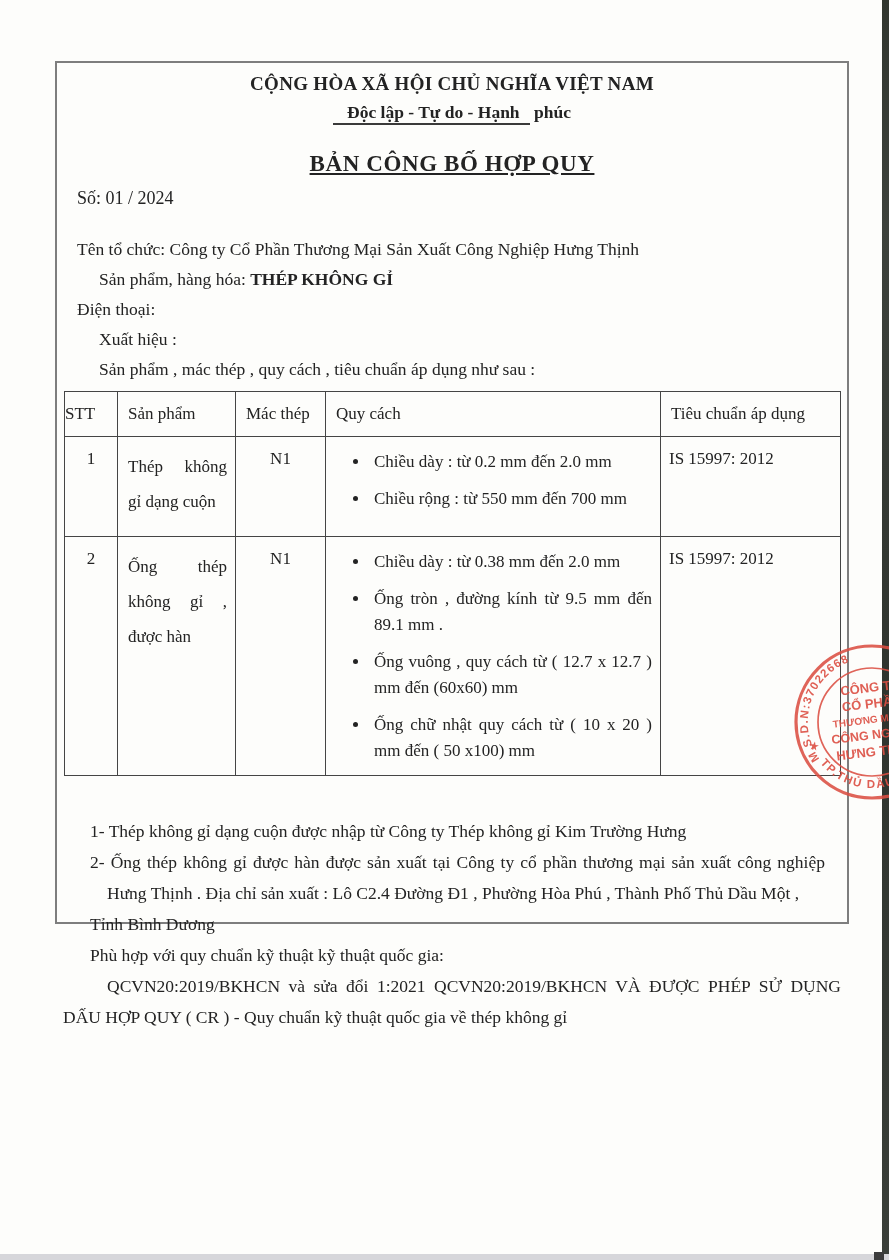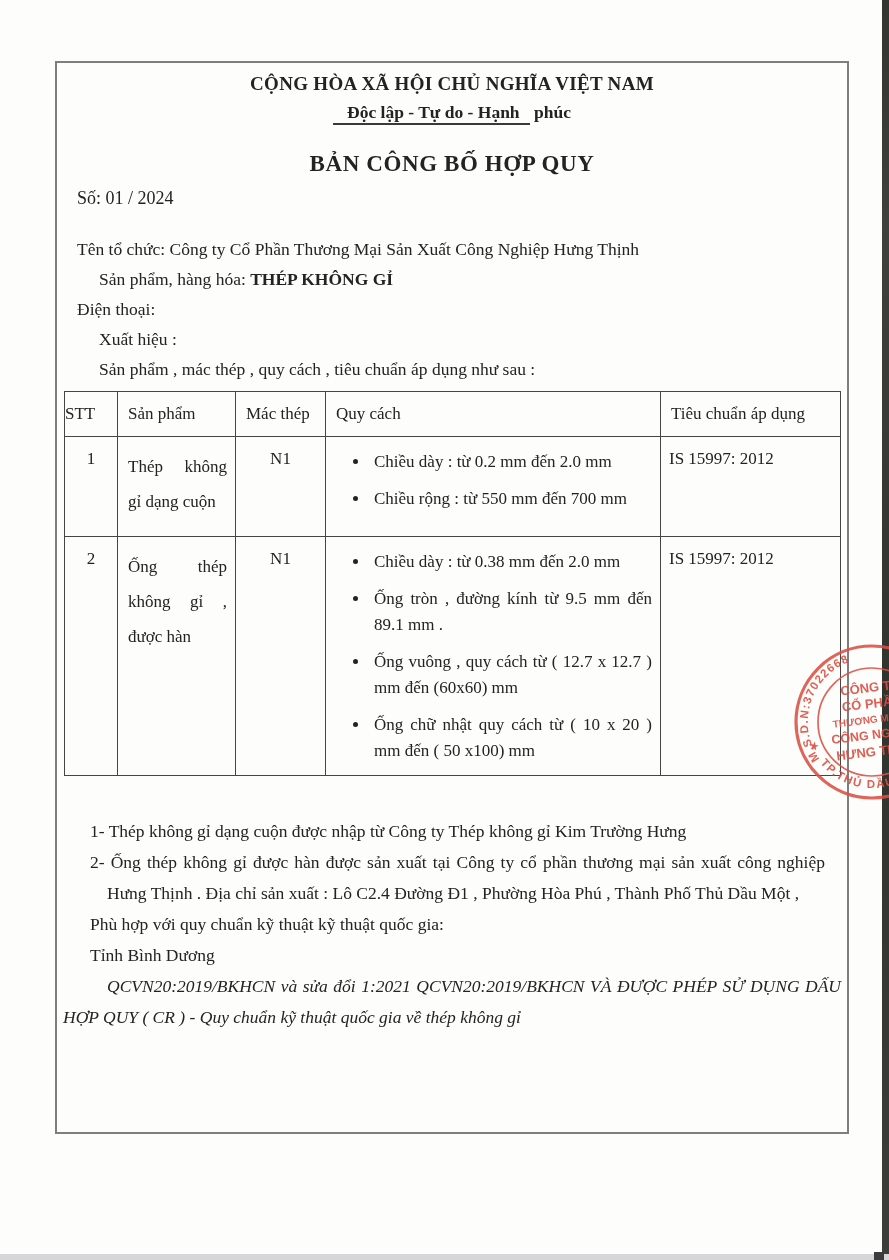--- a/index.html
+++ b/index.html
@@ -10,28 +10,28 @@
     color:#232323;
   }
   
   .scan-right { position:absolute; right:0; top:0; width:7px; height:1256px;
     background:linear-gradient(180deg,#31362f 0%,#3d423c 18%,#2f342e 55%,#3a3f39 100%); }
   .scan-bottom { position:absolute; left:0; bottom:0; width:100%; height:6px; background:#d6d6da; }
   .scan-corner { position:absolute; right:5px; bottom:0; width:10px; height:8px; background:#3c3c3c; }
 
   
   .frame {
-    position:absolute; left:55px; top:61px; width:794px; height:1073px;
+    position:absolute; left:55px; top:61px; width:794px; height:863px;
     border:2px solid #7e7e7e; box-sizing:border-box;
     padding:0 20px;
   }
   .nh1 { margin:8px 0 0; text-align:center; font-weight:bold; font-size:19px; line-height:25px; letter-spacing:.3px; }
   .nh2 { margin:3px 0 0; text-align:center; font-weight:bold; font-size:17.5px; line-height:26px; }
   .nh2 .u { border-bottom:2.5px solid #3a3a3a; padding:0 10px 1px 14px; }
-  .doc-title { margin:24px 0 0; text-align:center; font-weight:bold; font-size:23px; line-height:30px; letter-spacing:.6px; }
+  .doc-title { margin:24px 0 0; text-align:center; font-weight:bold; font-size:23px; line-height:30px; letter-spacing:.6px;text-decoration:underline; }
   .doc-number { margin:6px 0 0; text-align:left; font-size:18px; line-height:27px; }
 
   p.ln { margin:0; font-size:17.5px; line-height:30px; }
   p.first { margin-top:22px; }
   p.ind { margin-left:22px; }
   .bold { font-weight:bold; }
 
   table.spec { border-collapse:collapse; table-layout:fixed; width:776px; margin:7px 0 0 -13px;
     font-size:17px; }
   .spec th, .spec td { border:1.6px solid #454545; vertical-align:top; font-weight:normal; text-align:left; }
@@ -45,21 +45,21 @@
   .spec td.c-mt  { text-align:center; padding-top:12px; }
   .spec td.c-qc  { padding:2px 6px 0 0; }
   .spec td.c-tc  { padding:12px 4px 0 8px; }
   .spec ul { margin:10px 0 0 0; padding:0 2px 0 44px; }
   .spec li { margin:0 0 11px 0; text-align:justify; line-height:26px; padding-left:4px; }
 
   .notes { margin-top:40px; font-size:17.5px; }
   .notes p { margin:0; line-height:31px; }
   .n13 { margin-left:13px !important; }
   .n-para { margin-left:30px !important; text-indent:-17px; text-align:justify; padding-right:2px; }
-  .qcvn { margin-left:-14px !important; width:778px; text-indent:44px; text-align:justify;font-style:italic; }
+  .qcvn { margin-left:-14px !important; width:778px; text-indent:44px; text-align:justify; }
 
   
   svg.stamp { position:absolute; left:742px; top:592px; width:260px; height:260px; z-index:5; }
 </style>
 </head>
 <body>
 
 <div class="sheet">
 
   <div class="scan-right"></div>
@@ -123,22 +123,22 @@
             </ul>
           </td>
           <td class="c-tc">IS 15997: 2012</td>
         </tr>
       </tbody>
     </table>
 
     <div class="notes">
       <p class="n13">1-  Thép không gỉ dạng cuộn được nhập từ Công ty Thép không gỉ Kim Trường Hưng</p>
       <p class="n-para">2-  Ống thép không gỉ được hàn được sản xuất tại Công ty cổ phần thương mại sản xuất công nghiệp Hưng Thịnh . Địa chỉ sản xuất : Lô C2.4 Đường Đ1 , Phường Hòa Phú , Thành Phố Thủ Dầu Một ,</p>
+      <p class="n13">Tỉnh Bình Dương</p>
       <p class="n13">Phù hợp với quy chuẩn kỹ thuật kỹ thuật quốc gia:</p>
-      <p class="n13">Tỉnh Bình Dương</p>
       <p class="qcvn">QCVN20:2019/BKHCN  và  sửa  đổi  1:2021  QCVN20:2019/BKHCN  VÀ  ĐƯỢC PHÉP SỬ DỤNG DẤU HỢP QUY ( CR ) -  Quy chuẩn kỹ thuật quốc gia về thép không gỉ</p>
     </div>
 
   </div>
 
   <svg class="stamp" viewBox="0 0 260 260">
     <g fill="none" stroke="#dc4f43" opacity="0.88">
       <circle cx="130" cy="130" r="76" stroke-width="3.2"></circle>
       <circle cx="130" cy="130" r="54" stroke-width="1.7"></circle>
     </g>

